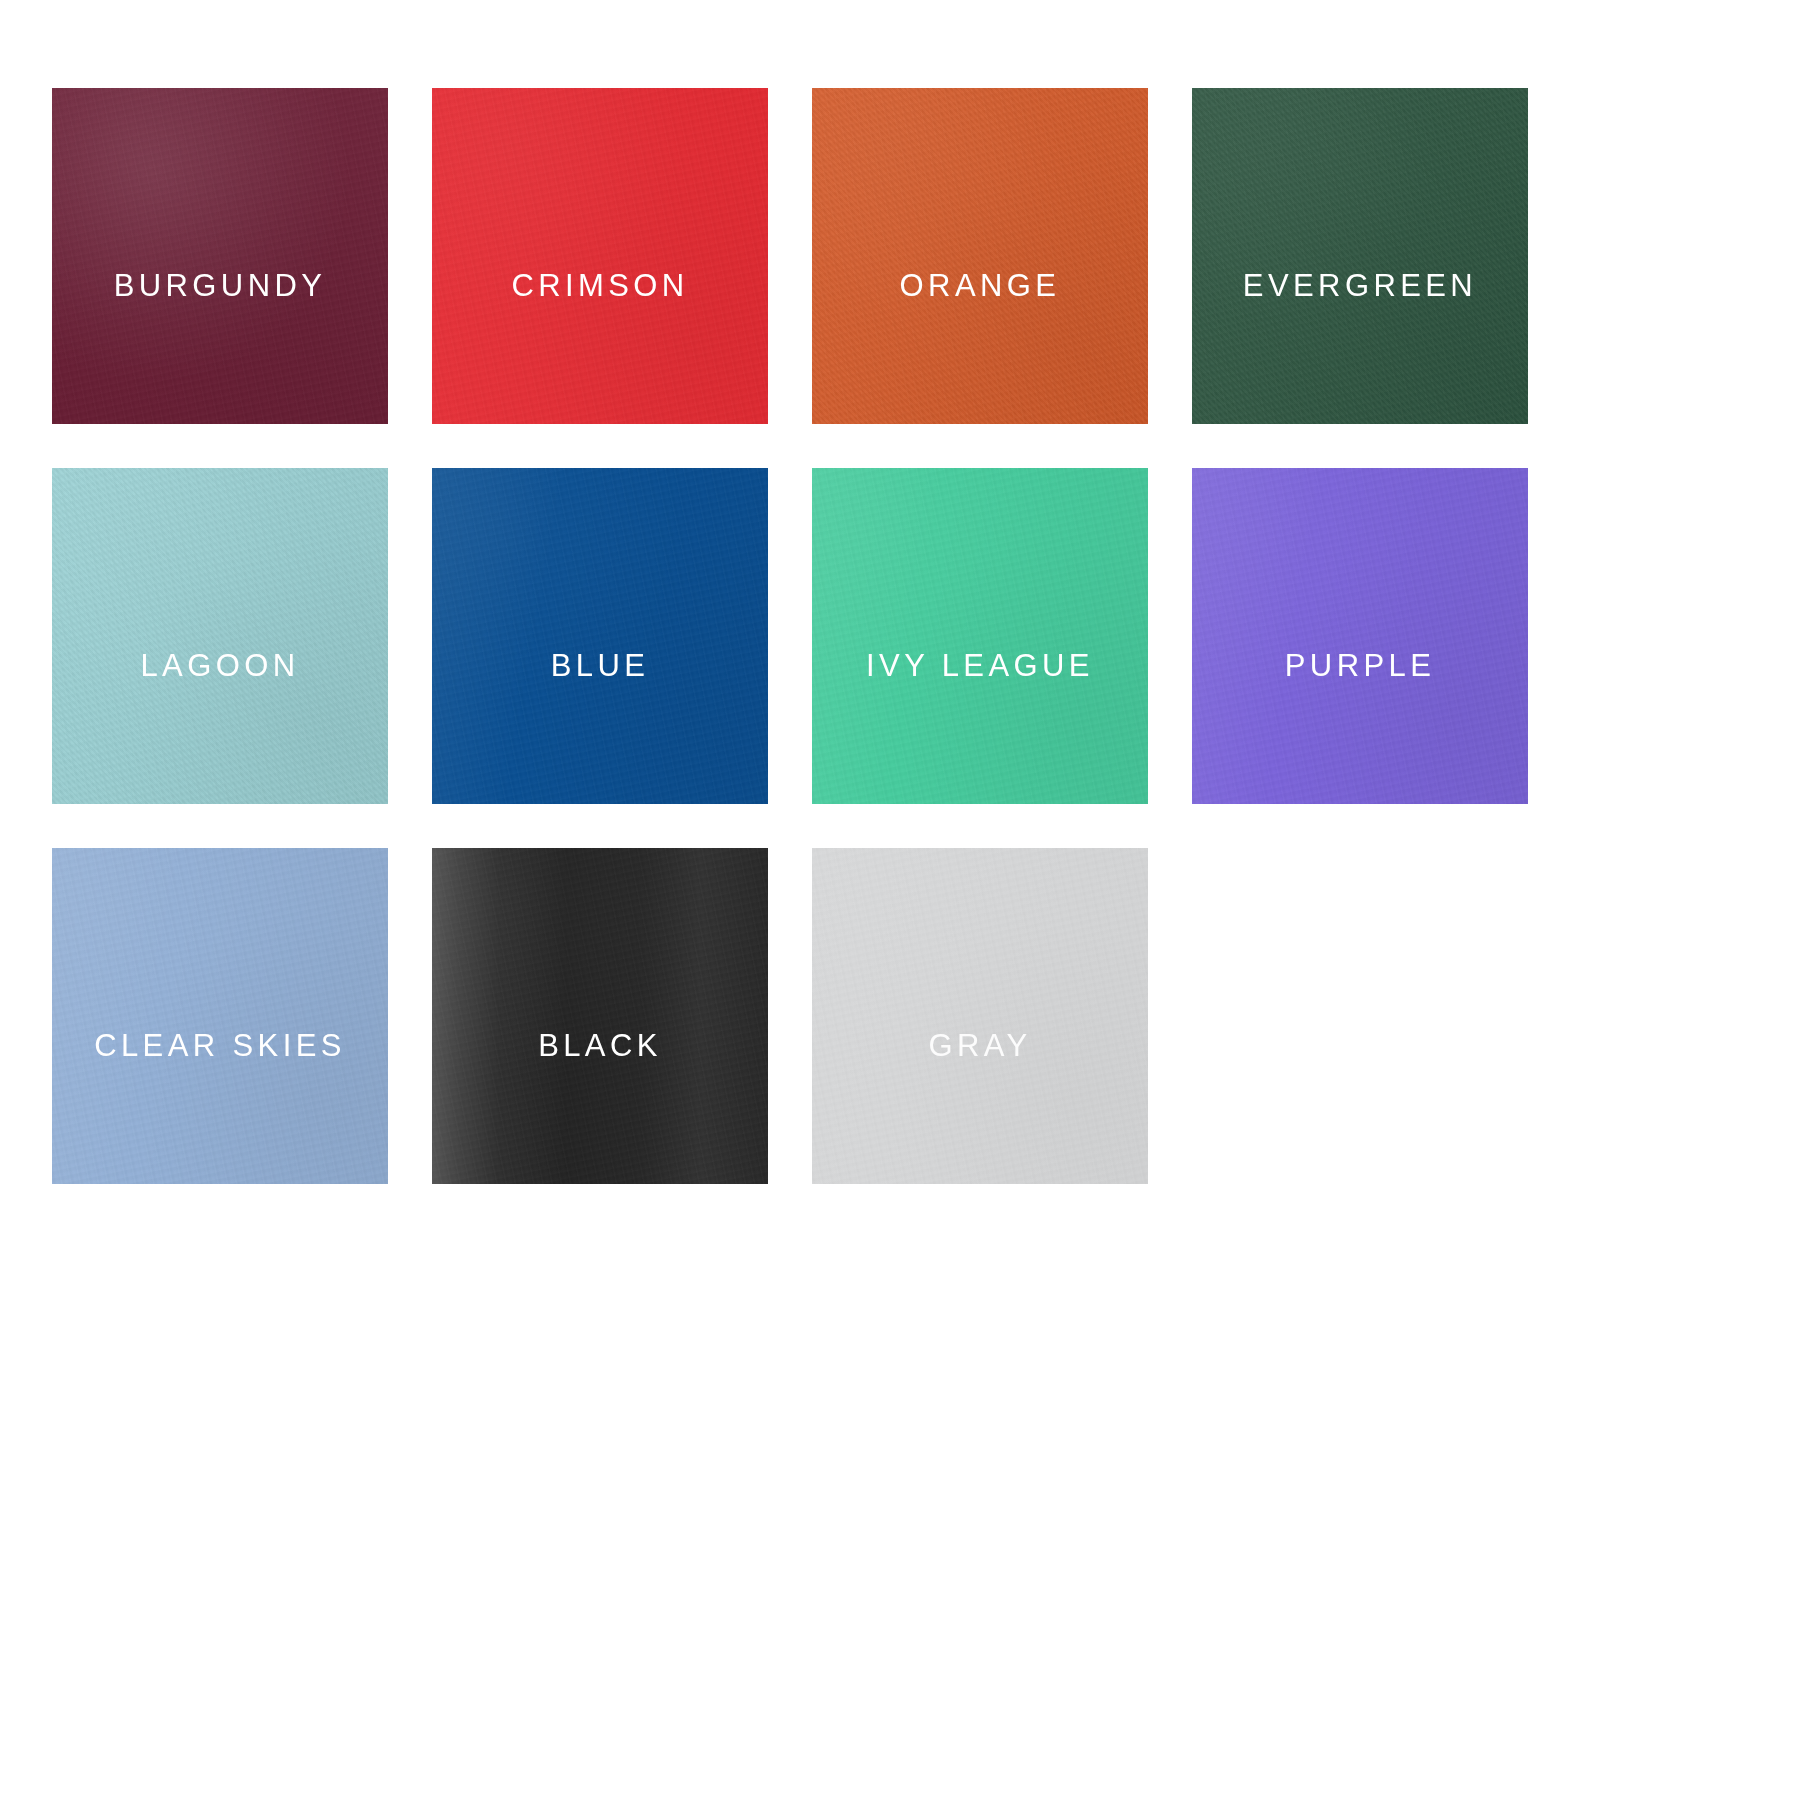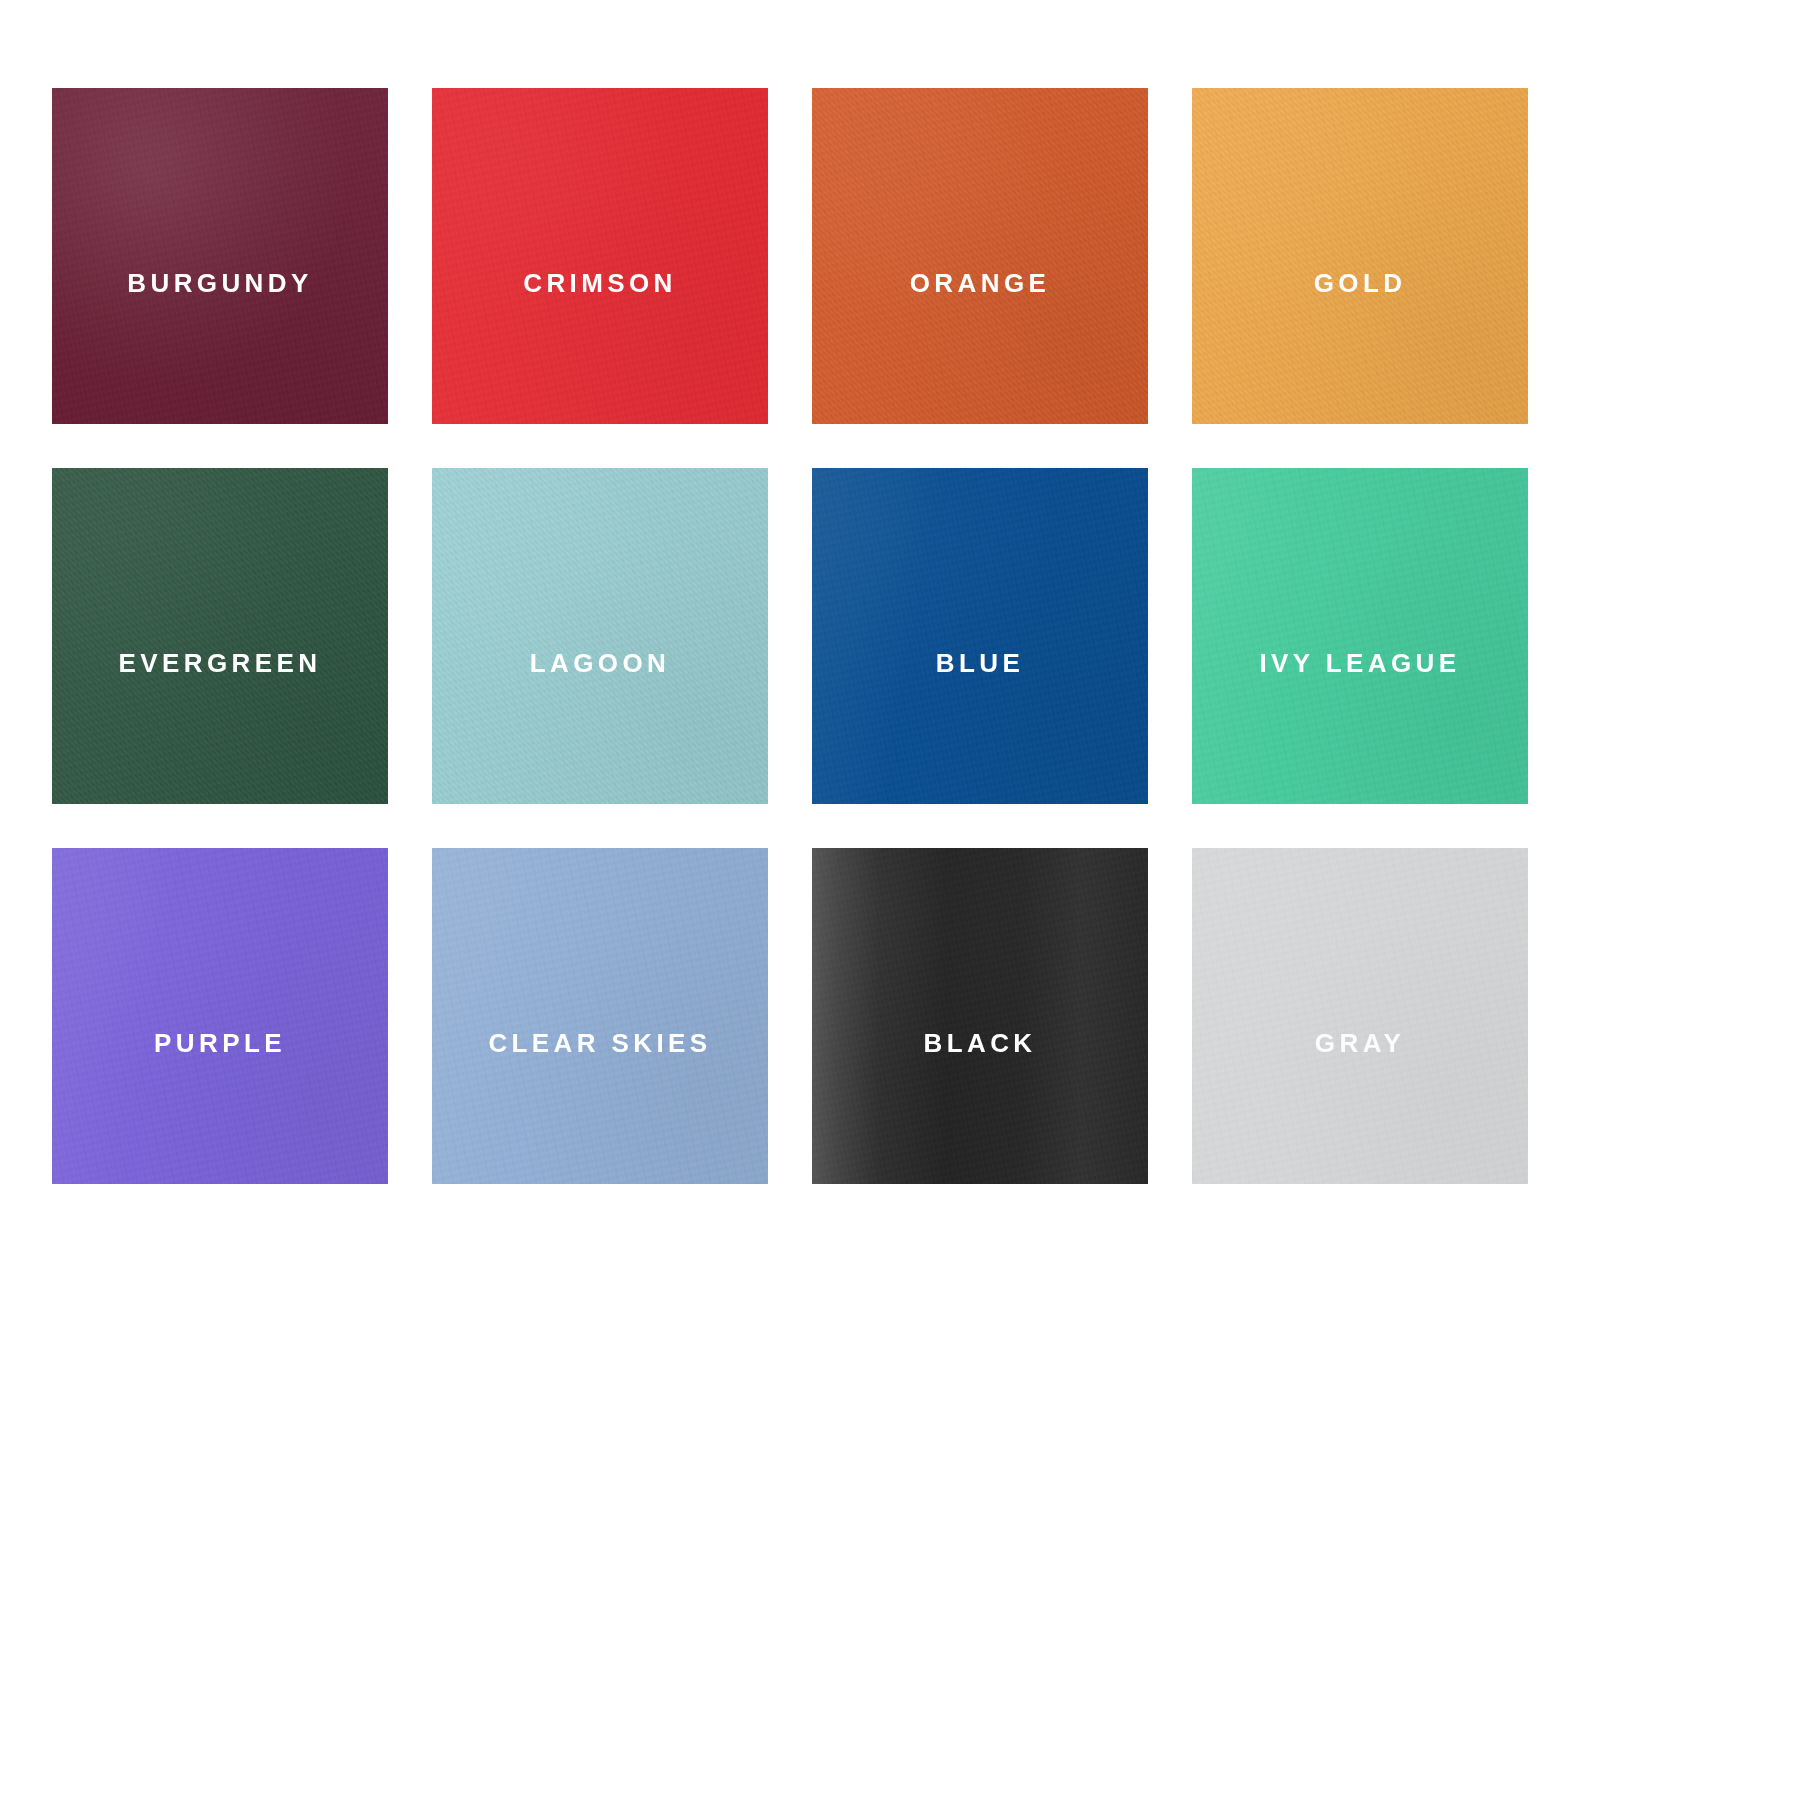--- a/index.html
+++ b/index.html
@@ -89,22 +89,22 @@
 
   .swatch-label {
     position: absolute;
     left: 0;
     right: 0;
     top: 182px;
     z-index: 3;
     text-align: center;
     color: #ffffff;
     font-family: "Liberation Sans", sans-serif;
-    font-weight: 700;
-    font-size: 26px;
+    font-weight: 400;
+    font-size: 31px;
     letter-spacing: 4.4px;
     line-height: 1;
     white-space: nowrap;
     text-transform: uppercase;
   }
 
   
   .swatch[data-shade="lr-soft"] .swatch-shade {
     background: linear-gradient(100deg, rgba(255,255,255,.07) 0%, rgba(255,255,255,0) 34%, rgba(0,0,0,.045) 100%);
   }
@@ -153,26 +153,20 @@
         <div class="swatch-shade"></div>
         <div class="swatch-label">CRIMSON</div>
       </div>
       <div class="swatch" data-shade="rough">
         <div class="swatch-fill" style="background: rgb(213, 90, 41);"></div>
         <div class="swatch-texture"></div>
         <div class="swatch-shade"></div>
         <div class="swatch-label">ORANGE</div>
       </div>
       <div class="swatch" data-shade="rough">
-        <div class="swatch-fill" style="background: rgb(242, 169, 73);"></div>
-        <div class="swatch-texture"></div>
-        <div class="swatch-shade"></div>
-        <div class="swatch-label">GOLD</div>
-      </div>
-      <div class="swatch" data-shade="rough">
         <div class="swatch-fill" style="background: rgb(45, 85, 64);"></div>
         <div class="swatch-texture"></div>
         <div class="swatch-shade"></div>
         <div class="swatch-label">EVERGREEN</div>
       </div>
       <div class="swatch" data-shade="rough">
         <div class="swatch-fill" style="background: rgb(154, 209, 212);"></div>
         <div class="swatch-texture"></div>
         <div class="swatch-shade"></div>
         <div class="swatch-label">LAGOON</div>

